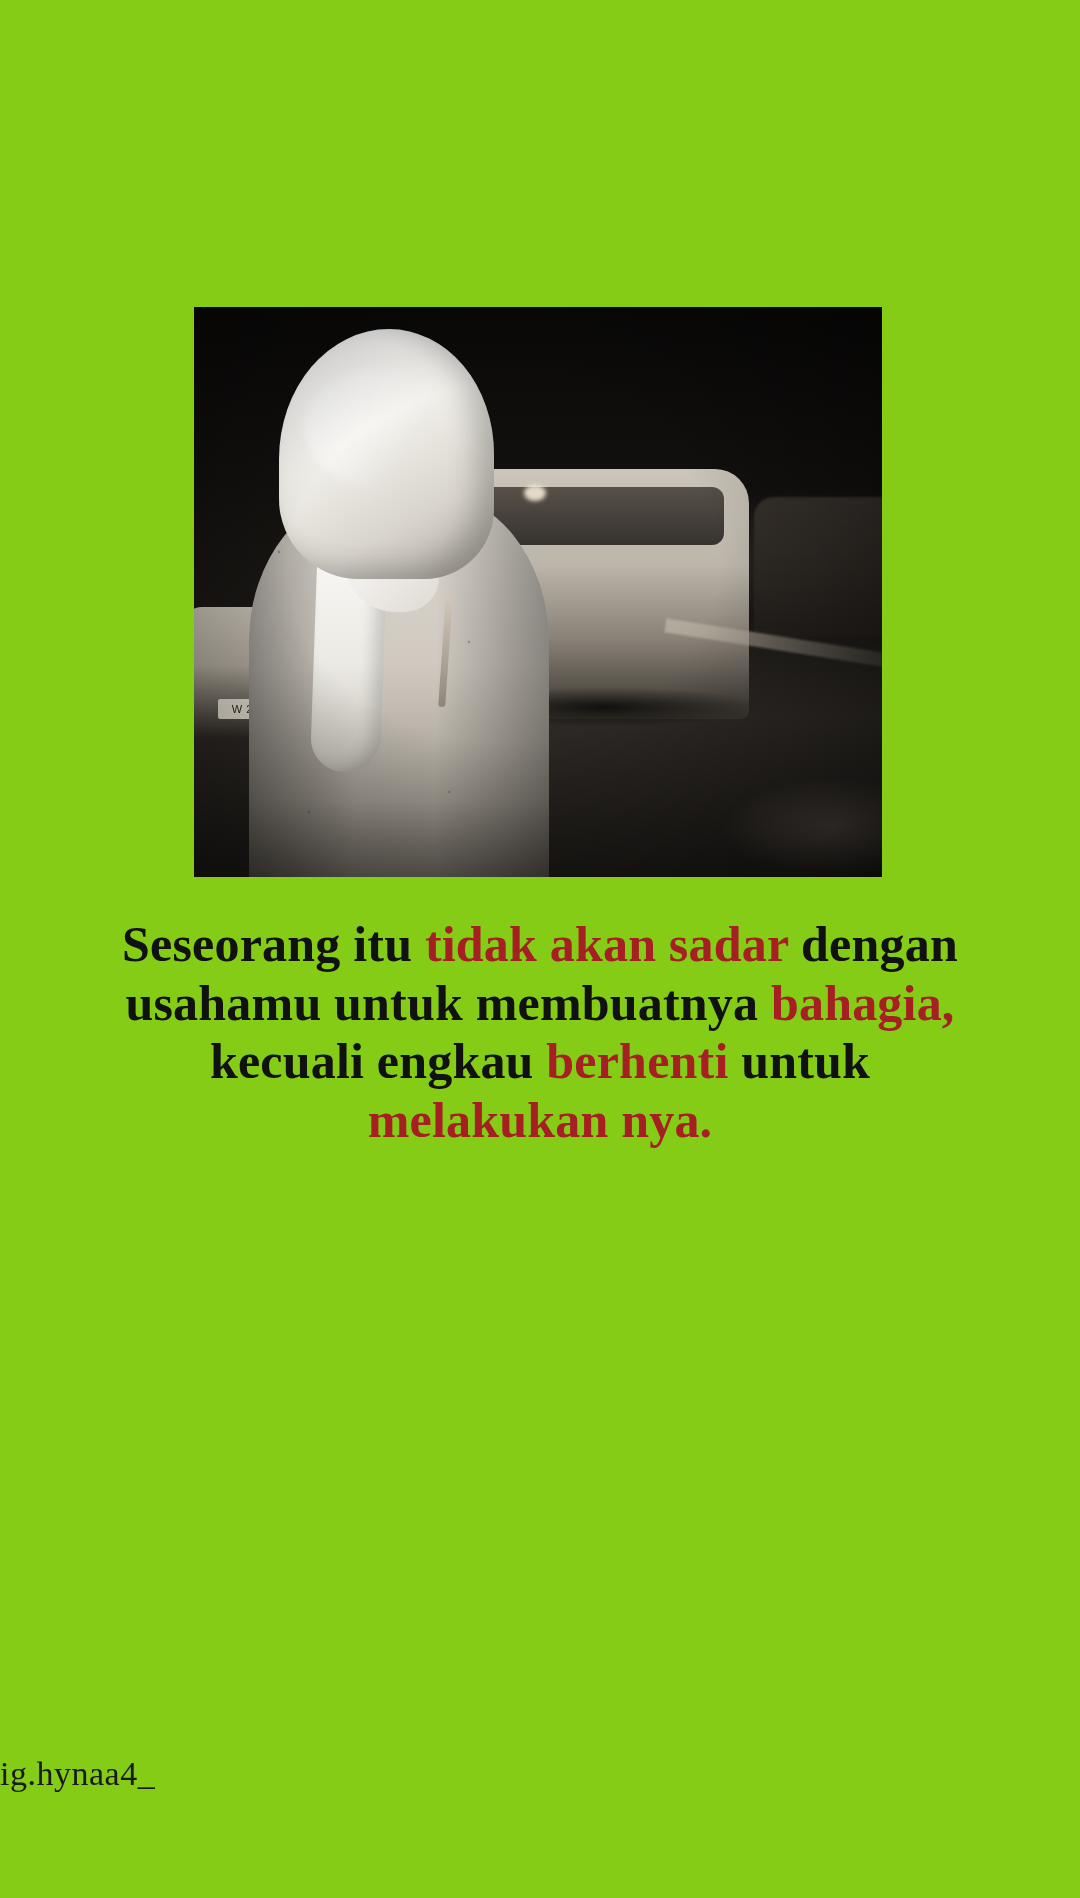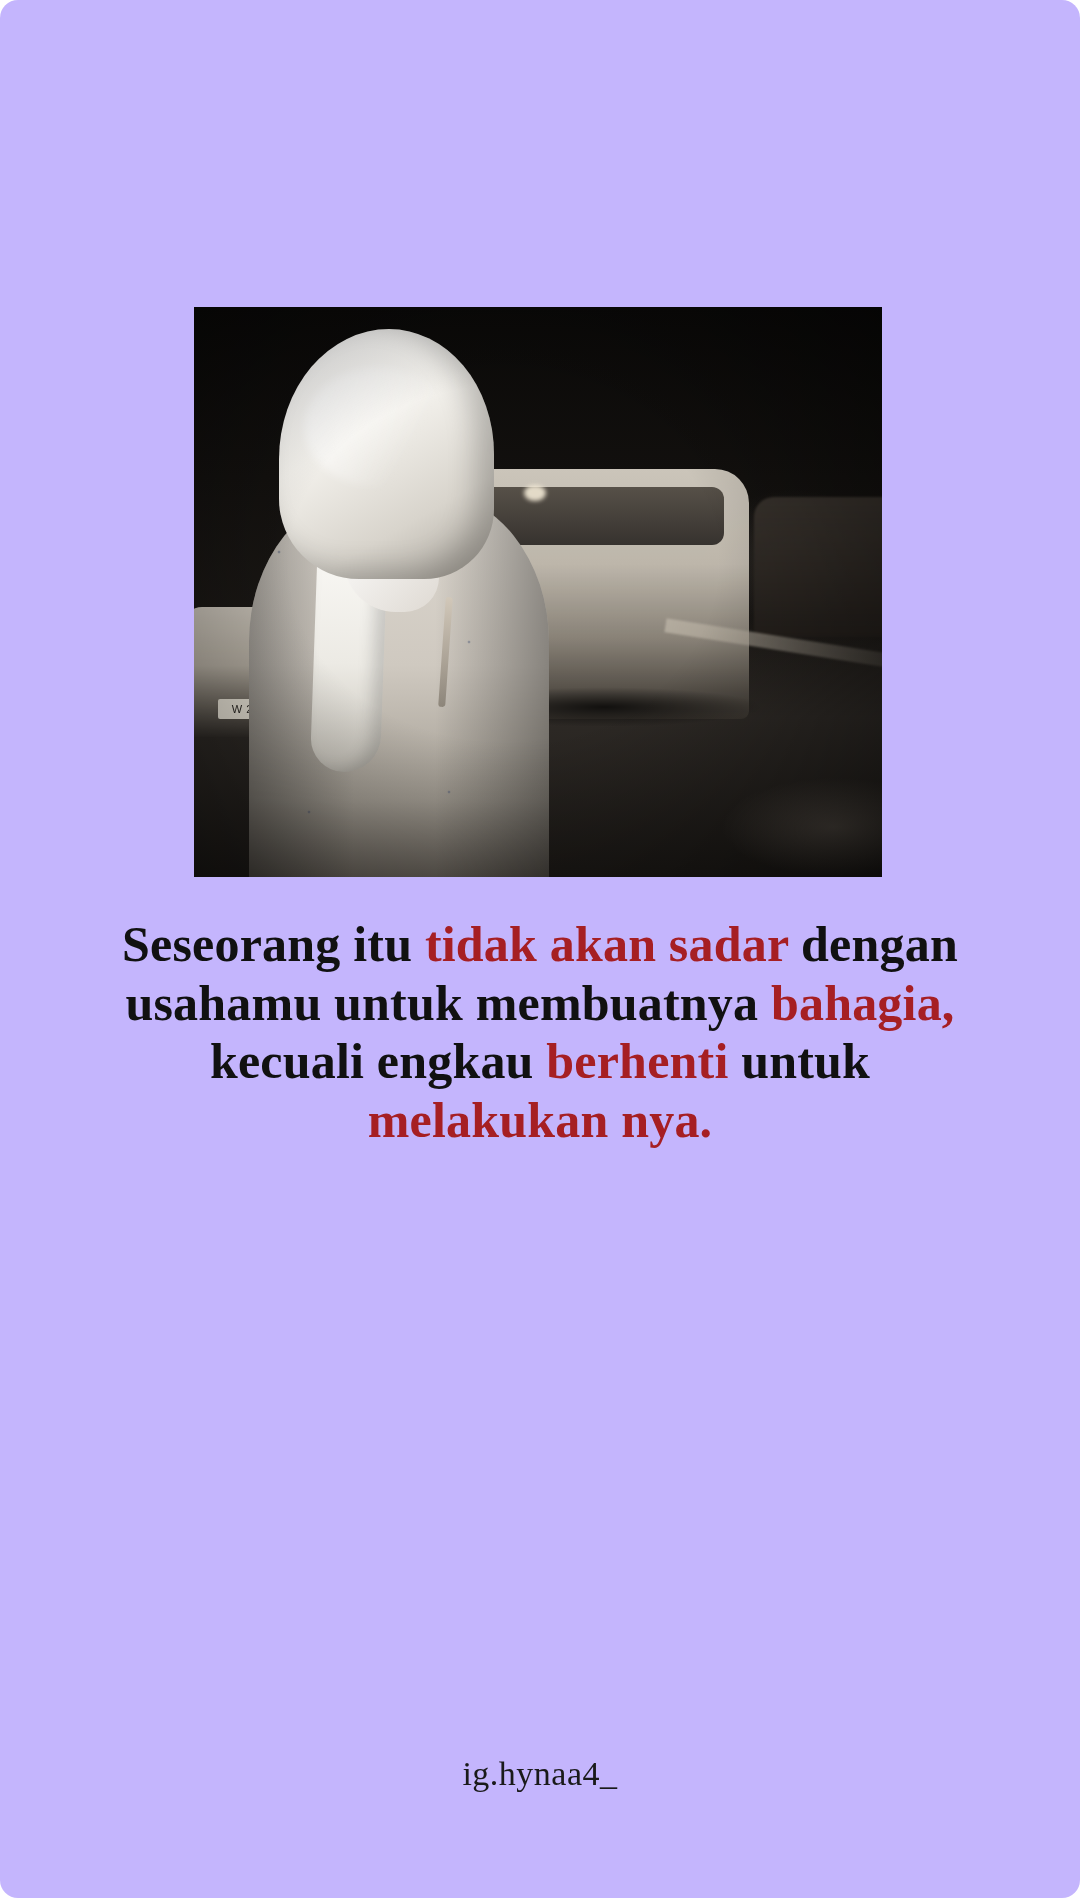--- a/index.html
+++ b/index.html
@@ -11,22 +11,21 @@
     width: 1080px;
     height: 1898px;
     position: relative;
     font-family: "Liberation Serif", serif;
     overflow: hidden;
   }
 
   .canvas {
     position: absolute;
     inset: 0;
-    background: #c4b5fd;
-    border-radius: 18px;
+    background: #84cc16;
   }
 
   
   .photo-wrap {
     position: absolute;
     left: 194px;
     top: 307px;
     width: 688px;
     height: 570px;
     overflow: hidden;
@@ -238,21 +237,21 @@
   }
   .quote .accent { color: #a61f23; }
   .quote .plain { color: #111111; }
 
   
   .handle {
     position: absolute;
     left: 0;
     right: 0;
     top: 1755px;
-    text-align: center;
+    text-align: left;
     font-family: "Liberation Serif", serif;
     font-size: 34px;
     color: #1a1a1a;
     letter-spacing: 0.5px;
   }
 </style>
 </head>
 <body>
 
 <div class="canvas">

